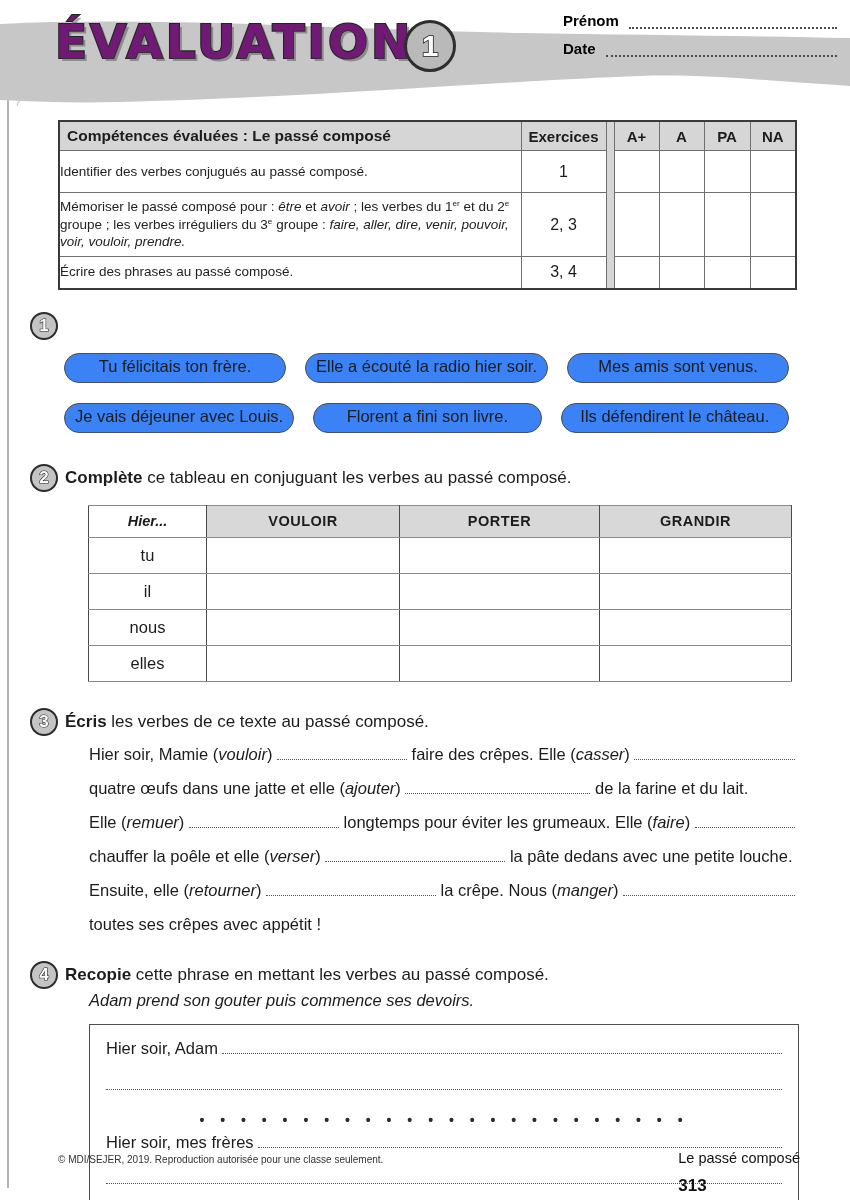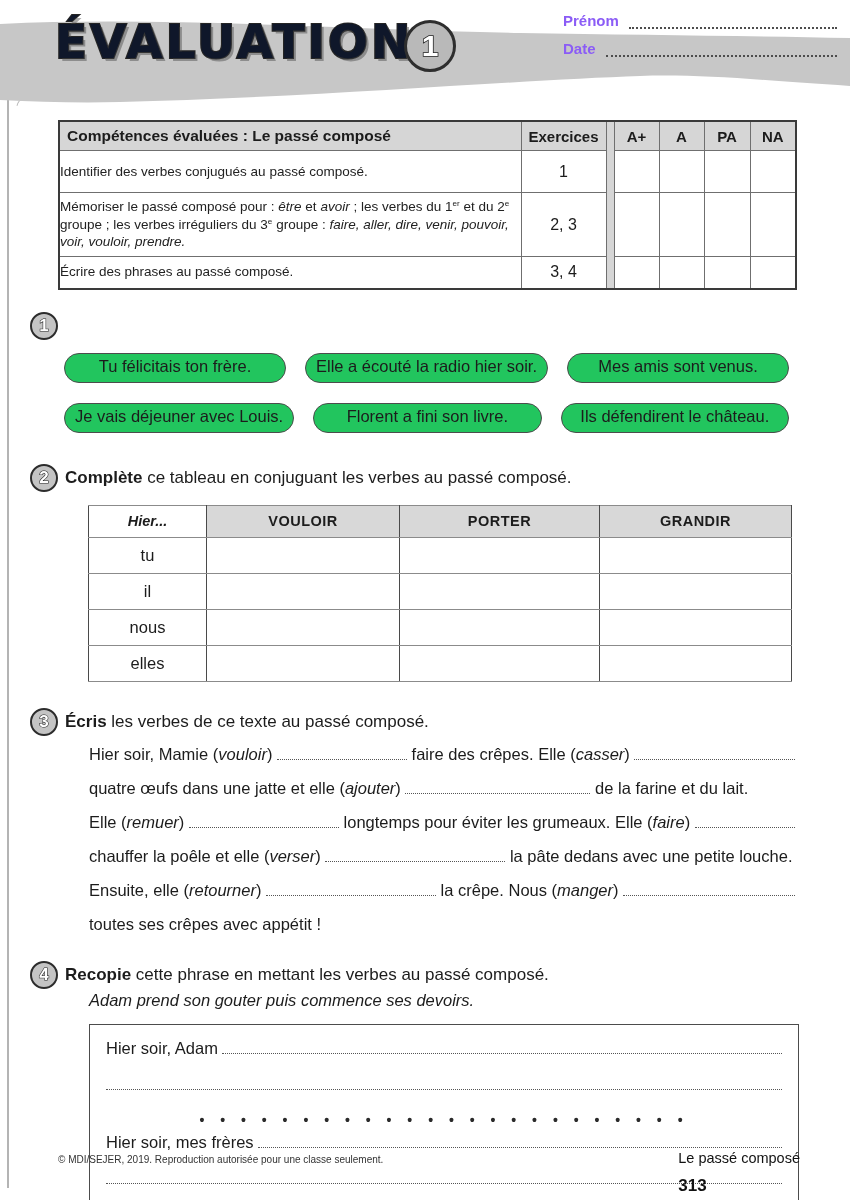--- a/index.html
+++ b/index.html
@@ -13,34 +13,34 @@
     background:#6a6a6a; opacity:.5; }
   .scan-curl { position:absolute; left:16px; top:96px; width:26px; height:26px;
     border:1.5px solid #9a9a9a; border-color:#9a9a9a transparent transparent transparent;
     border-radius:50%; transform:rotate(-30deg); opacity:.7; }
   
   .header { position:relative; width:850px; height:112px; }
   .band-svg { position:absolute; left:0; top:0; }
   .title {
     position:absolute; left:55px; top:14px;
     font-size:47px; font-weight:900; letter-spacing:3px;
-    color:#0f172a; -webkit-text-stroke:2.2px #242424; paint-order:stroke fill;
+    color:#701a75; -webkit-text-stroke:2.2px #242424; paint-order:stroke fill;
     text-shadow:3px 3px 0 rgba(70,70,70,.45);
     font-family:"DejaVu Sans","Liberation Sans",sans-serif;
   }
   .title-badge {
     position:absolute; left:404px; top:20px; width:52px; height:52px;
     border-radius:50%; background:#b9b9b9; border:3px solid #2e2e2e;
     display:flex; align-items:center; justify-content:center;
     font-size:30px; font-weight:900; color:#fff;
     -webkit-text-stroke:1.6px #242424; paint-order:stroke fill;
   }
   .iddata { position:absolute; left:563px; top:12px; width:274px; }
   .id-row { display:flex; align-items:flex-end; margin-bottom:11px; }
-  .id-label { font-weight:bold; font-size:15px; color:#8b5cf6; margin-right:10px; }
+  .id-label { font-weight:bold; font-size:15px; color:#000000; margin-right:10px; }
   .dotline { flex:1; border-bottom:2px dotted #4d4d4d; height:1.05em; }
   
   .content { padding:8px 55px 0 58px; }
   table.comp { width:737px; border-collapse:collapse; table-layout:fixed; }
   table.comp th, table.comp td { border:1px solid #6f6f6f; vertical-align:middle; }
   table.comp { border:2px solid #3a3a3a; }
   table.comp th { background:#d6d6d6; font-weight:bold; text-align:left; padding:5px 7px; font-size:15.5px; }
   table.comp th.c { text-align:center; padding:5px 2px; font-size:15px; }
   td.desc { font-size:13.5px; padding:4px 0; line-height:1.3; color:#222; }
   td.exval { text-align:center; font-size:16px; }
@@ -53,21 +53,21 @@
   
   .ex-head { display:flex; align-items:center; margin-left:-28px; }
   .ex-badge { flex:0 0 auto; width:28px; height:28px; border-radius:50%;
     background:#c4c4c4; border:2.5px solid #2c2c2c; margin-right:7px;
     display:flex; align-items:center; justify-content:center;
     font-size:17px; font-weight:900; color:#fff;
     -webkit-text-stroke:1.1px #242424; paint-order:stroke fill; }
   .ex-head .rich { font-size:17px; }
   
   .pill-row { display:flex; gap:19px; margin:0 6px 0 6px; }
-  .pill { flex:1; border:1.8px solid #4c4c4c; border-radius:15px; background:#22c55e;
+  .pill { flex:1; border:1.8px solid #4c4c4c; border-radius:15px; background:#3b82f6;
     text-align:center; font-size:16.5px; padding:3px 10px 4px; height:30px; white-space:nowrap; }
   
   table.conj { border-collapse:collapse; table-layout:fixed; width:703px; margin-left:30px;
     border:1.6px solid #3f3f3f; }
   table.conj th, table.conj td { border:1px solid #8b8b8b; border-left:1.4px solid #4a4a4a;
     border-right:1.4px solid #4a4a4a; height:36px; }
   table.conj th { height:32px; font-size:14.5px;margin-left:35px; }
   th.corner { background:#fff; font-style:italic; font-weight:bold; font-size:16px; }
   th.verb { background:#d8d8d8; font-weight:bold; letter-spacing:.5px; }
   td.pron { text-align:center; font-size:16.5px; }

